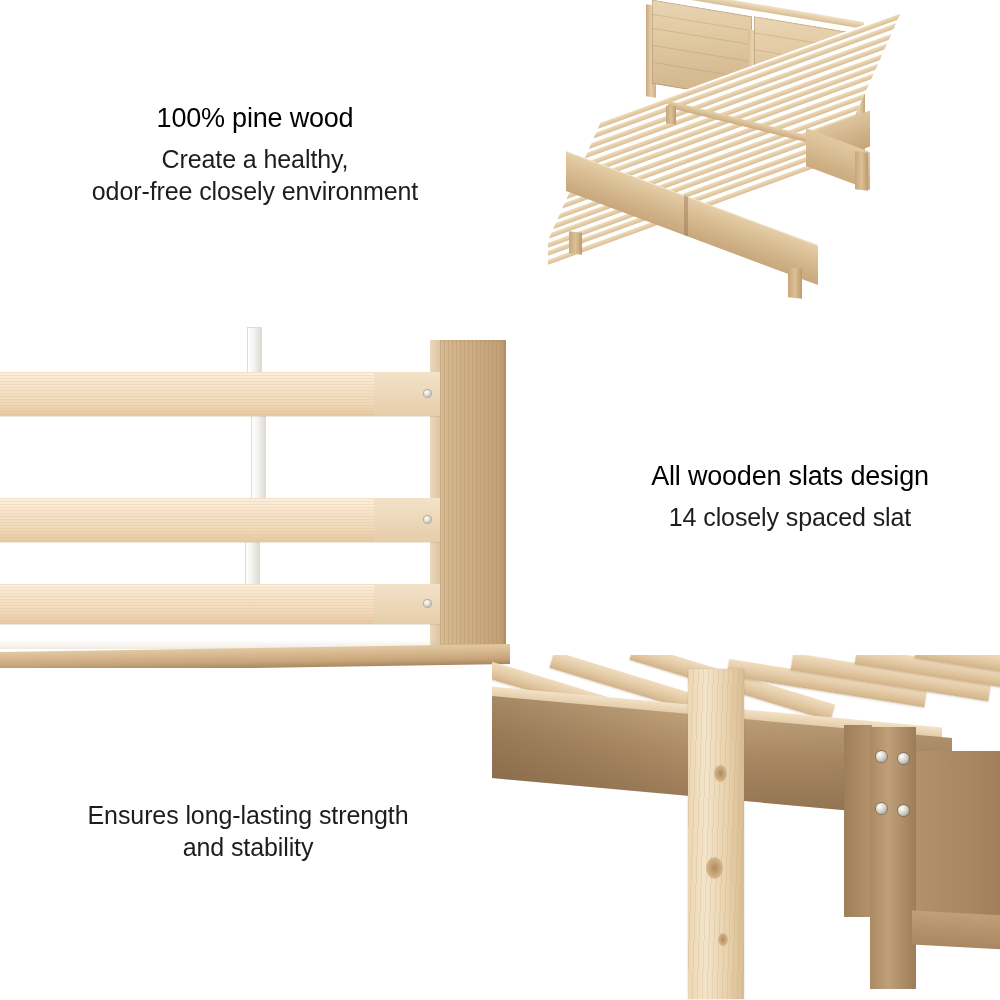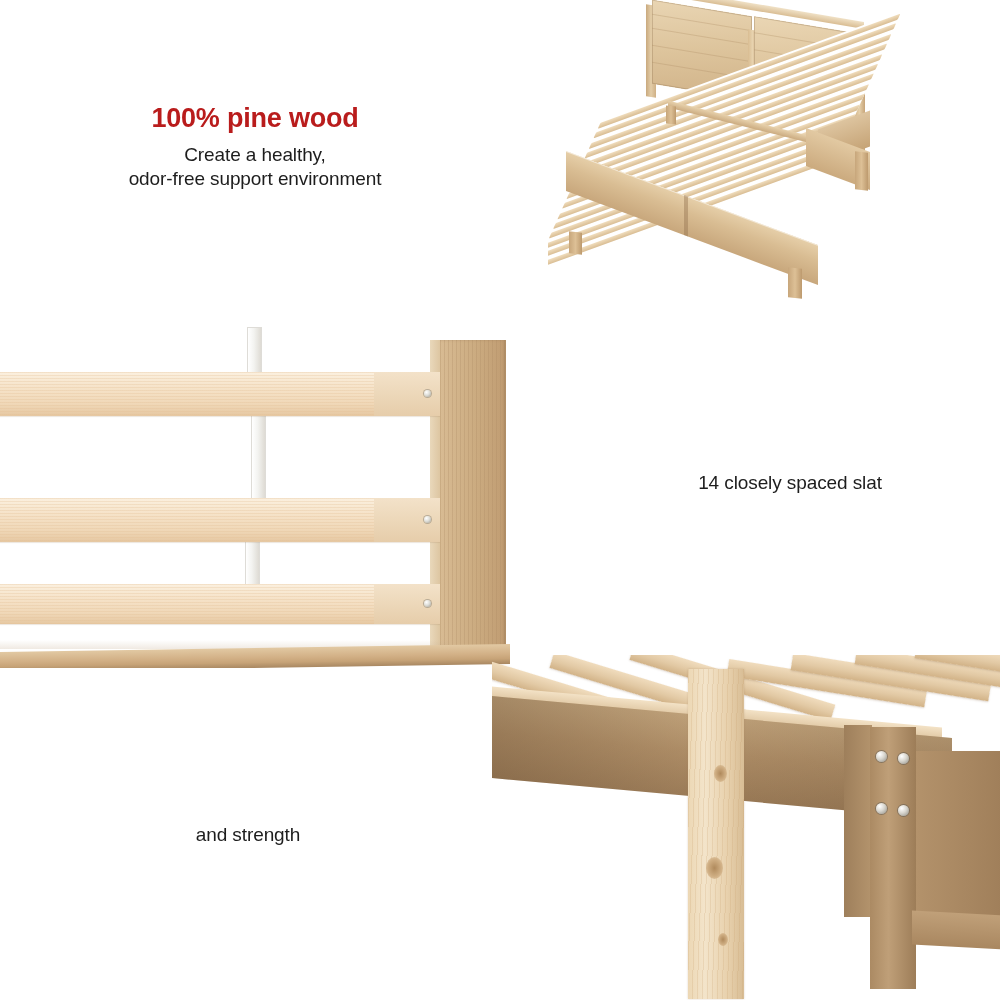--- a/index.html
+++ b/index.html
@@ -22,28 +22,28 @@
   }
 
   
   .feature-block {
     position: absolute;
     text-align: center;
     color: #000000;
   }
   .feature-title {
     font-size: 27px;
-    font-weight: bold;
+    font-weight: normal;
     letter-spacing: -0.2px;
-    color: #b91c1c;
+    color: #000000;
     white-space: nowrap;
     line-height: 1.1;
   }
   .feature-sub {
-    font-size: 19px;
+    font-size: 25px;
     font-weight: 400;
     color: #1d1d1d;
     line-height: 1.28;
     margin-top: 9px;
     letter-spacing: -0.1px;
   }
 
   #block-pine      { left: 40px;  top: 104px;  width: 430px; }
   #block-slats     { left: 600px; top: 462px;  width: 380px; }
   #block-legs      { left: 38px;  top: 790px;  width: 420px; }
@@ -353,21 +353,21 @@
       <div class="bed-leg" id="leg-br"></div>
       <div class="bed-leg" id="leg-fl"></div>
       <div class="bed-leg" id="leg-fr"></div>
     </div>
   </div>
 
   <div class="feature-block" id="block-pine">
     <div class="feature-title">100% pine wood</div>
     <div class="feature-sub">
       <span>Create a healthy,</span><br>
-      <span>odor-free support environment</span>
+      <span>odor-free closely environment</span>
     </div>
   </div>
 
   <div class="photo" id="photo-slats">
     <div id="web-1" class="webbing"></div>
     <div id="web-2" class="webbing"></div>
     <div id="web-3" class="webbing"></div>
 
     <div id="slat-rail-edge"></div>
 
@@ -383,27 +383,28 @@
     <div id="screw-1" class="screw"></div>
     <div id="screw-2" class="screw"></div>
     <div id="screw-3" class="screw"></div>
 
     <div id="slat-gap-shadow"></div>
     <div id="slat-base"></div>
     <div id="slat-base-lip"></div>
   </div>
 
   <div class="feature-block" id="block-slats">
+    <div class="feature-title">All wooden slats design</div>
     <div class="feature-sub">14 closely spaced slat</div>
   </div>
 
   <div class="feature-block" id="block-legs">
     <div class="feature-sub">
-      <br>
-      <span>and strength</span>
+      <span>Ensures long-lasting strength</span><br>
+      <span>and stability</span>
     </div>
   </div>
 
   <div class="photo" id="photo-legs">
     <div id="u-slats">
         <div class="u-slat" style="left: -10px; top: 4px; width: 210px; transform: rotate(17deg);"></div>
         <div class="u-slat" style="left: 60px; top: -4px; width: 210px; transform: rotate(17deg);"></div>
         <div class="u-slat" style="left: 140px; top: -12px; width: 210px; transform: rotate(17deg);"></div>
         <div class="u-slat" style="left: 236px; top: 4px; width: 200px; transform: rotate(9deg);"></div>
         <div class="u-slat" style="left: 300px; top: -2px; width: 200px; transform: rotate(9deg);"></div>

